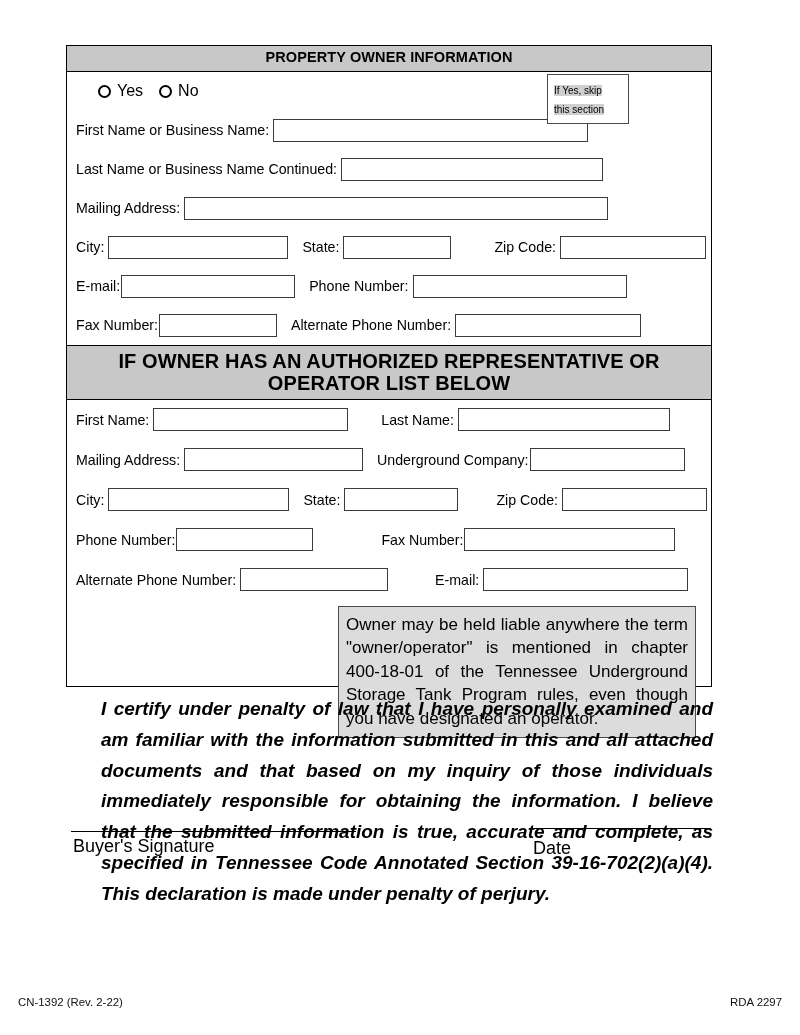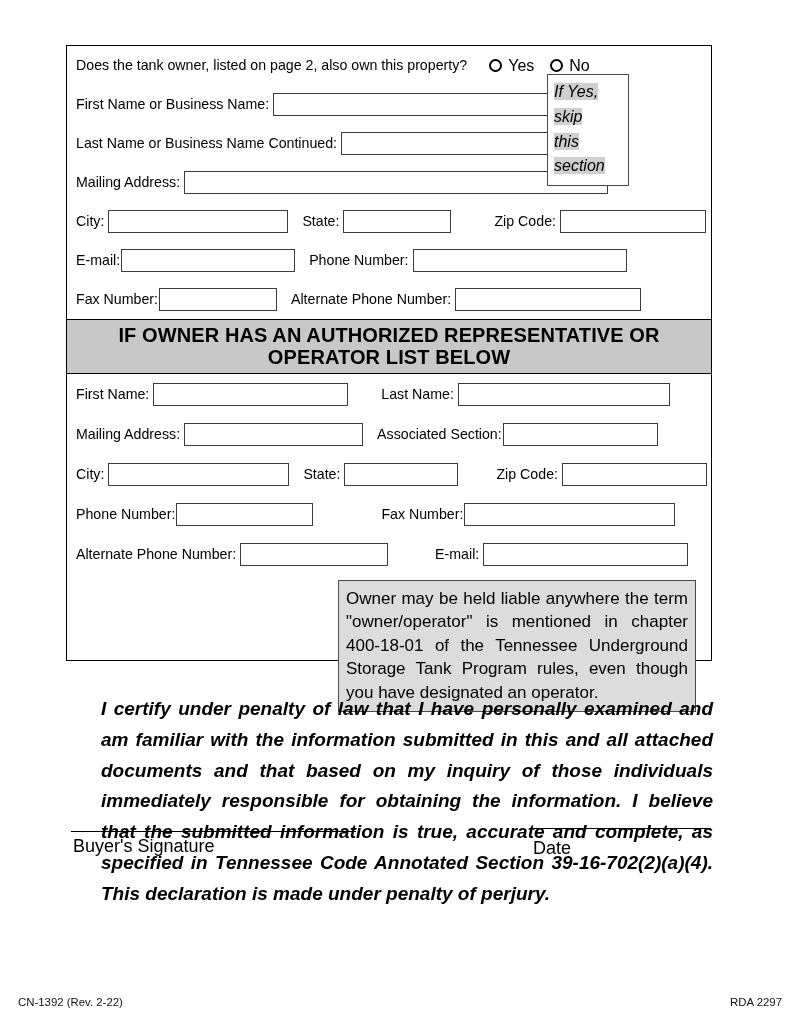--- a/index.html
+++ b/index.html
@@ -113,24 +113,23 @@
     width: 82px;
     border: 1.3px solid #4a4a4a;
     background: #ffffff;
     padding: 5px 5px 6px 6px;
     box-sizing: border-box;
     z-index: 5;
   }
   .callout span {
     display: inline;
     background: #cfcfcf;
-    font-size: 16px;
+    font-size: 10px;
     line-height: 1.55;
     box-decoration-break: clone;
-    font-style: italic;
     -webkit-box-decoration-break: clone;
   }
 
   
   .note-row {
     height: 86px;
     position: relative;
     padding: 0;
   }
   .note-box {
@@ -186,25 +185,25 @@
   .footer-center { left: 0; width: 800px; text-align: center; }
   .footer-right  { right: 18px; }
 </style>
 </head>
 <body>
 
 <div class="page">
 
   <div class="form-table">
 
+    <div class="section-header">PROPERTY OWNER INFORMATION</div>
 
     <div class="rows">
 
       <div class="row">
-        <span class="lbl">Does the tank owner, listed on page 2, also own this property?</span>
         <span class="radio-wrap">
           <span class="radio"></span>
           <span class="radio-lbl">Yes</span>
           <span class="radio"></span>
           <span class="radio-lbl">No</span>
         </span>
       </div>
 
       <div class="row">
         <span class="lbl">First Name or Business Name:</span>
@@ -253,21 +252,21 @@
       <div class="row tall">
         <span class="lbl">First Name:</span>
         <input class="fbox" style="width: 195px;" value="">
         <span class="lbl" style="margin-left:33px">Last Name:</span>
         <input class="fbox" style="width: 212px;" value="">
       </div>
 
       <div class="row tall">
         <span class="lbl">Mailing Address:</span>
         <input class="fbox" style="width: 179px;" value="">
-        <span class="lbl" style="margin-left:14px">Associated Section:</span>
+        <span class="lbl" style="margin-left:14px">Underground Company:</span>
         <input class="fbox tight" style="width: 155px;" value="">
       </div>
 
       <div class="row tall">
         <span class="lbl">City:</span>
         <input class="fbox" style="width: 181px;" value="">
         <span class="lbl sp-l">State:</span>
         <input class="fbox" style="width: 114px;" value="">
         <span class="lbl" style="margin-left:38px">Zip Code:</span>
         <input class="fbox" style="width: 145px;" value="">

